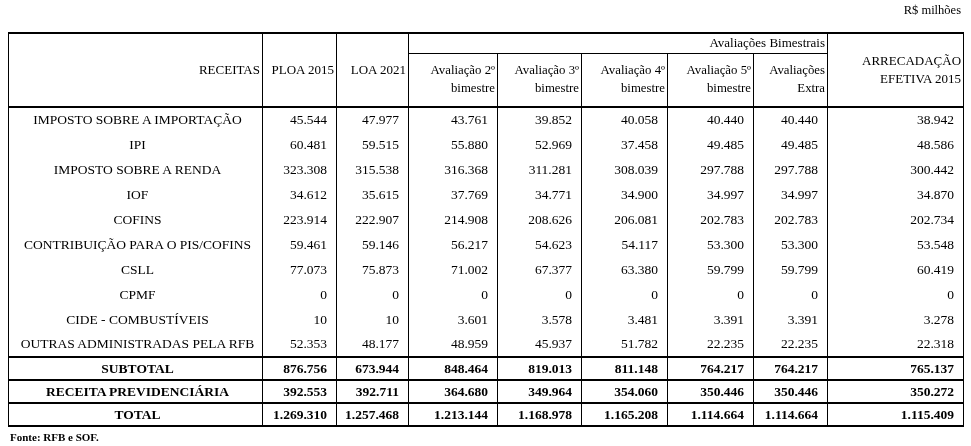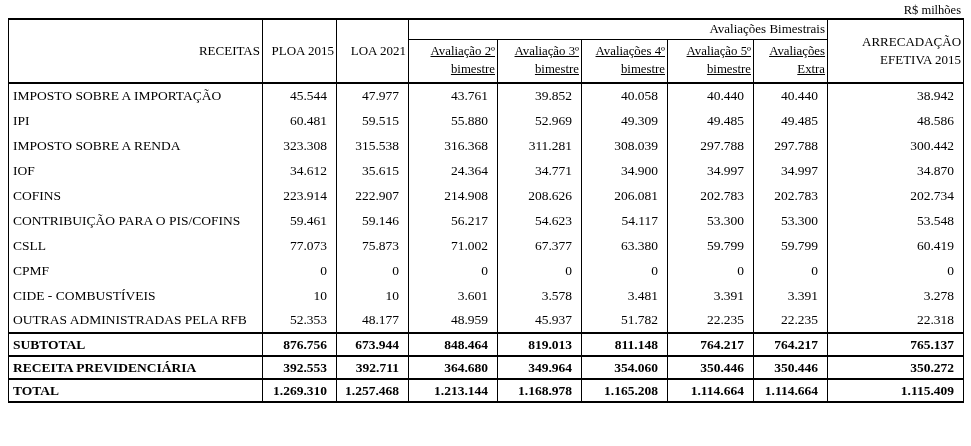--- a/index.html
+++ b/index.html
@@ -11,21 +11,21 @@
     font-family: "Liberation Serif", "DejaVu Serif", serif;
   }
   body { width: 971px; height: 446px; overflow: hidden; }
   .page { padding: 3px 8px 0 8px; }
 
   .unit-label {
     width: 955px;
     text-align: right;
     font-size: 12.5px;
     padding-right: 2px;
-    margin-bottom: 0;
+    margin-bottom: 14px;
   }
 
   table.revenue {
     border-collapse: collapse;
     table-layout: fixed;
     width: 955px;
     border-left: 1px solid #000;
     border-right: 1px solid #000;
     border-top: 2px solid #000;
     border-bottom: 2px solid #000;
@@ -35,39 +35,39 @@
     border: 1px solid #000;
     border-bottom: 2px solid #000;
     font-weight: normal;
     font-size: 13px;
     text-align: right;
     vertical-align: middle;
     padding: 0 2px;
   }
   thead th.group-header { border-bottom: 1px solid #000; }
   thead tr.group-row { height: 20px; }
-  thead tr.sub-row th { height: 44px; font-size: 12.8px; text-decoration: underline; }
+  thead tr.sub-row th { height: 54px; font-size: 12.8px; }
   thead th .hline { line-height: 1.35; }
 
   tbody td {
     border-left: 1px solid #000;
     border-right: 1px solid #000;
     border-top: none;
     border-bottom: none;
     font-size: 13.5px;
     vertical-align: middle;
     padding: 0;
   }
   tbody tr { height: 25px; }
   tbody tr.total-row { height: 23px; }
   tbody tr.total-row td {
     border-top: 2px solid #000;
     font-weight: bold;
   }
-  td.label-cell { text-align: left; padding-left: 4px; }
+  td.label-cell { text-align: center; padding-left: 4px; }
   td.num-cell { text-align: right; padding-right: 9px; }
 
   .source-note {
     font-size: 11px;
     font-weight: bold;
     margin-top: 4px;
     padding-left: 2px;
   }
 </style>
 </head>
@@ -103,21 +103,21 @@
       <tr class="sub-row" id="subheader-row">
           <th class="subcol">
             <div class="hline">Avaliação 2º</div>
             <div class="hline">bimestre</div>
           </th>
           <th class="subcol">
             <div class="hline">Avaliação 3º</div>
             <div class="hline">bimestre</div>
           </th>
           <th class="subcol">
-            <div class="hline">Avaliações 4º</div>
+            <div class="hline">Avaliação 4º</div>
             <div class="hline">bimestre</div>
           </th>
           <th class="subcol">
             <div class="hline">Avaliação 5º</div>
             <div class="hline">bimestre</div>
           </th>
           <th class="subcol">
             <div class="hline">Avaliações</div>
             <div class="hline">Extra</div>
           </th>
@@ -134,41 +134,41 @@
           <td class="num-cell">40.440</td>
           <td class="num-cell">40.440</td>
           <td class="num-cell">38.942</td>
         </tr>
         <tr>
           <td class="label-cell">IPI</td>
           <td class="num-cell">60.481</td>
           <td class="num-cell">59.515</td>
           <td class="num-cell">55.880</td>
           <td class="num-cell">52.969</td>
-          <td class="num-cell">49.309</td>
+          <td class="num-cell">37.458</td>
           <td class="num-cell">49.485</td>
           <td class="num-cell">49.485</td>
           <td class="num-cell">48.586</td>
         </tr>
         <tr>
           <td class="label-cell">IMPOSTO SOBRE A RENDA</td>
           <td class="num-cell">323.308</td>
           <td class="num-cell">315.538</td>
           <td class="num-cell">316.368</td>
           <td class="num-cell">311.281</td>
           <td class="num-cell">308.039</td>
           <td class="num-cell">297.788</td>
           <td class="num-cell">297.788</td>
           <td class="num-cell">300.442</td>
         </tr>
         <tr>
           <td class="label-cell">IOF</td>
           <td class="num-cell">34.612</td>
           <td class="num-cell">35.615</td>
-          <td class="num-cell">24.364</td>
+          <td class="num-cell">37.769</td>
           <td class="num-cell">34.771</td>
           <td class="num-cell">34.900</td>
           <td class="num-cell">34.997</td>
           <td class="num-cell">34.997</td>
           <td class="num-cell">34.870</td>
         </tr>
         <tr>
           <td class="label-cell">COFINS</td>
           <td class="num-cell">223.914</td>
           <td class="num-cell">222.907</td>
@@ -263,14 +263,15 @@
           <td class="num-cell">1.213.144</td>
           <td class="num-cell">1.168.978</td>
           <td class="num-cell">1.165.208</td>
           <td class="num-cell">1.114.664</td>
           <td class="num-cell">1.114.664</td>
           <td class="num-cell">1.115.409</td>
         </tr>
       </tbody>
   </table>
 
+  <div class="source-note">Fonte: RFB e SOF.</div>
 
 </div>
 
 </body></html>

